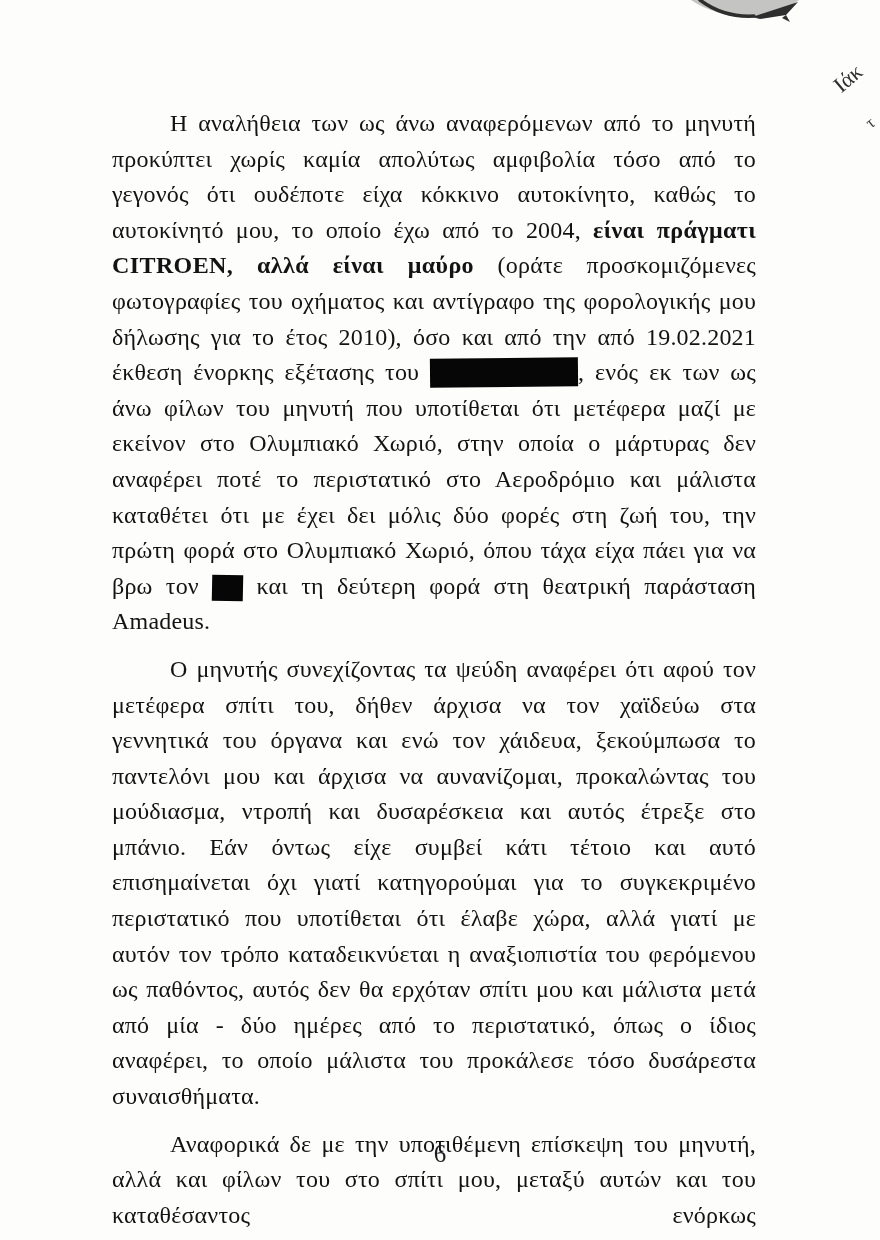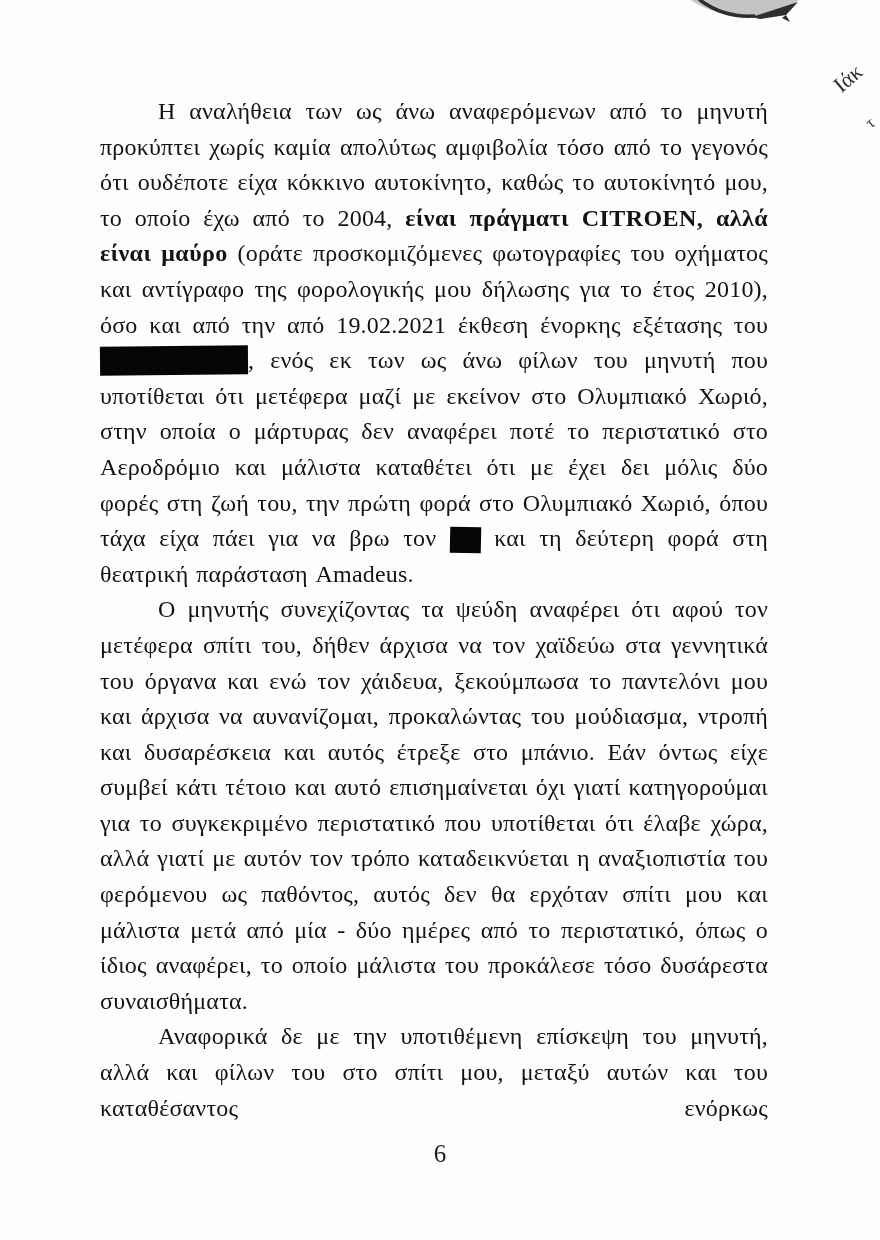--- a/index.html
+++ b/index.html
@@ -22,21 +22,21 @@
     top: 94px;
     width: 668px;
     text-align: justify;
     font-size: 24px;
     line-height: 35.6px;
     color: #131313;
     letter-spacing: 0.2px;
     word-spacing: 1.5px;
   }
   .textblock p {
-    margin: 0;
+    margin: 12px;
     text-indent: 58px;
   }
   .textblock p.justify-last {
     text-align-last: justify;
   }
   .textblock b {
     font-weight: bold;
     letter-spacing: 0.4px;
   }
   

